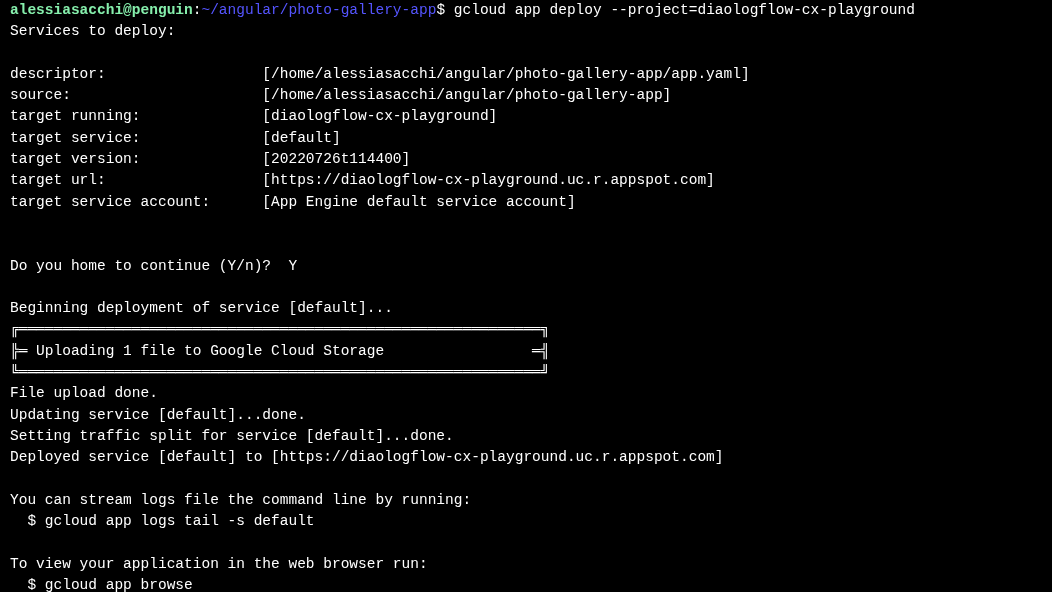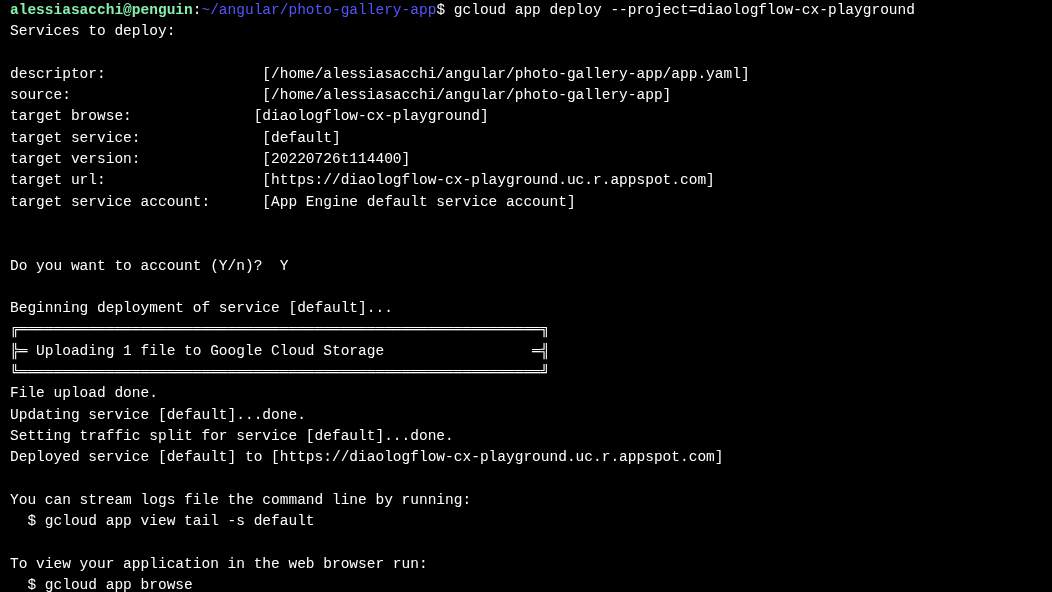--- a/index.html
+++ b/index.html
@@ -50,35 +50,35 @@
     }
   </style>
 </head>
 <body>
 
 <pre><span class="cmd-line"><span class="prompt-user">alessiasacchi@penguin</span><span class="prompt-colon">:</span><span class="prompt-path">~/angular/photo-gallery-app</span><span class="prompt-dollar">$ </span><span>gcloud app deploy --project=diaologflow-cx-playground</span></span>
 <span class="output-line">Services to deploy:</span>
 <span class="output-line"></span>
 <span class="output-line">descriptor:                  [/home/alessiasacchi/angular/photo-gallery-app/app.yaml]</span>
 <span class="output-line">source:                      [/home/alessiasacchi/angular/photo-gallery-app]</span>
-<span class="output-line">target browse:              [diaologflow-cx-playground]</span>
+<span class="output-line">target running:              [diaologflow-cx-playground]</span>
 <span class="output-line">target service:              [default]</span>
 <span class="output-line">target version:              [20220726t114400]</span>
 <span class="output-line">target url:                  [https://diaologflow-cx-playground.uc.r.appspot.com]</span>
 <span class="output-line">target service account:      [App Engine default service account]</span>
 <span class="output-line"></span>
 <span class="output-line"></span>
-<span class="output-line">Do you want to account (Y/n)?  Y</span>
+<span class="output-line">Do you home to continue (Y/n)?  Y</span>
 <span class="output-line"></span>
 <span class="output-line">Beginning deployment of service [default]...</span>
 <span class="box-line">╔════════════════════════════════════════════════════════════╗</span>
 <span class="box-line">╠═ Uploading 1 file to Google Cloud Storage                 ═╣</span>
 <span class="box-line">╚════════════════════════════════════════════════════════════╝</span>
 <span class="output-line">File upload done.</span>
 <span class="output-line">Updating service [default]...done.</span>
 <span class="output-line">Setting traffic split for service [default]...done.</span>
 <span class="output-line">Deployed service [default] to [https://diaologflow-cx-playground.uc.r.appspot.com]</span>
 <span class="output-line"></span>
 <span class="output-line">You can stream logs file the command line by running:</span>
-<span class="output-line">  $ gcloud app view tail -s default</span>
+<span class="output-line">  $ gcloud app logs tail -s default</span>
 <span class="output-line"></span>
 <span class="output-line">To view your application in the web browser run:</span>
 <span class="output-line">  $ gcloud app browse</span></pre>
 
 </body></html>

